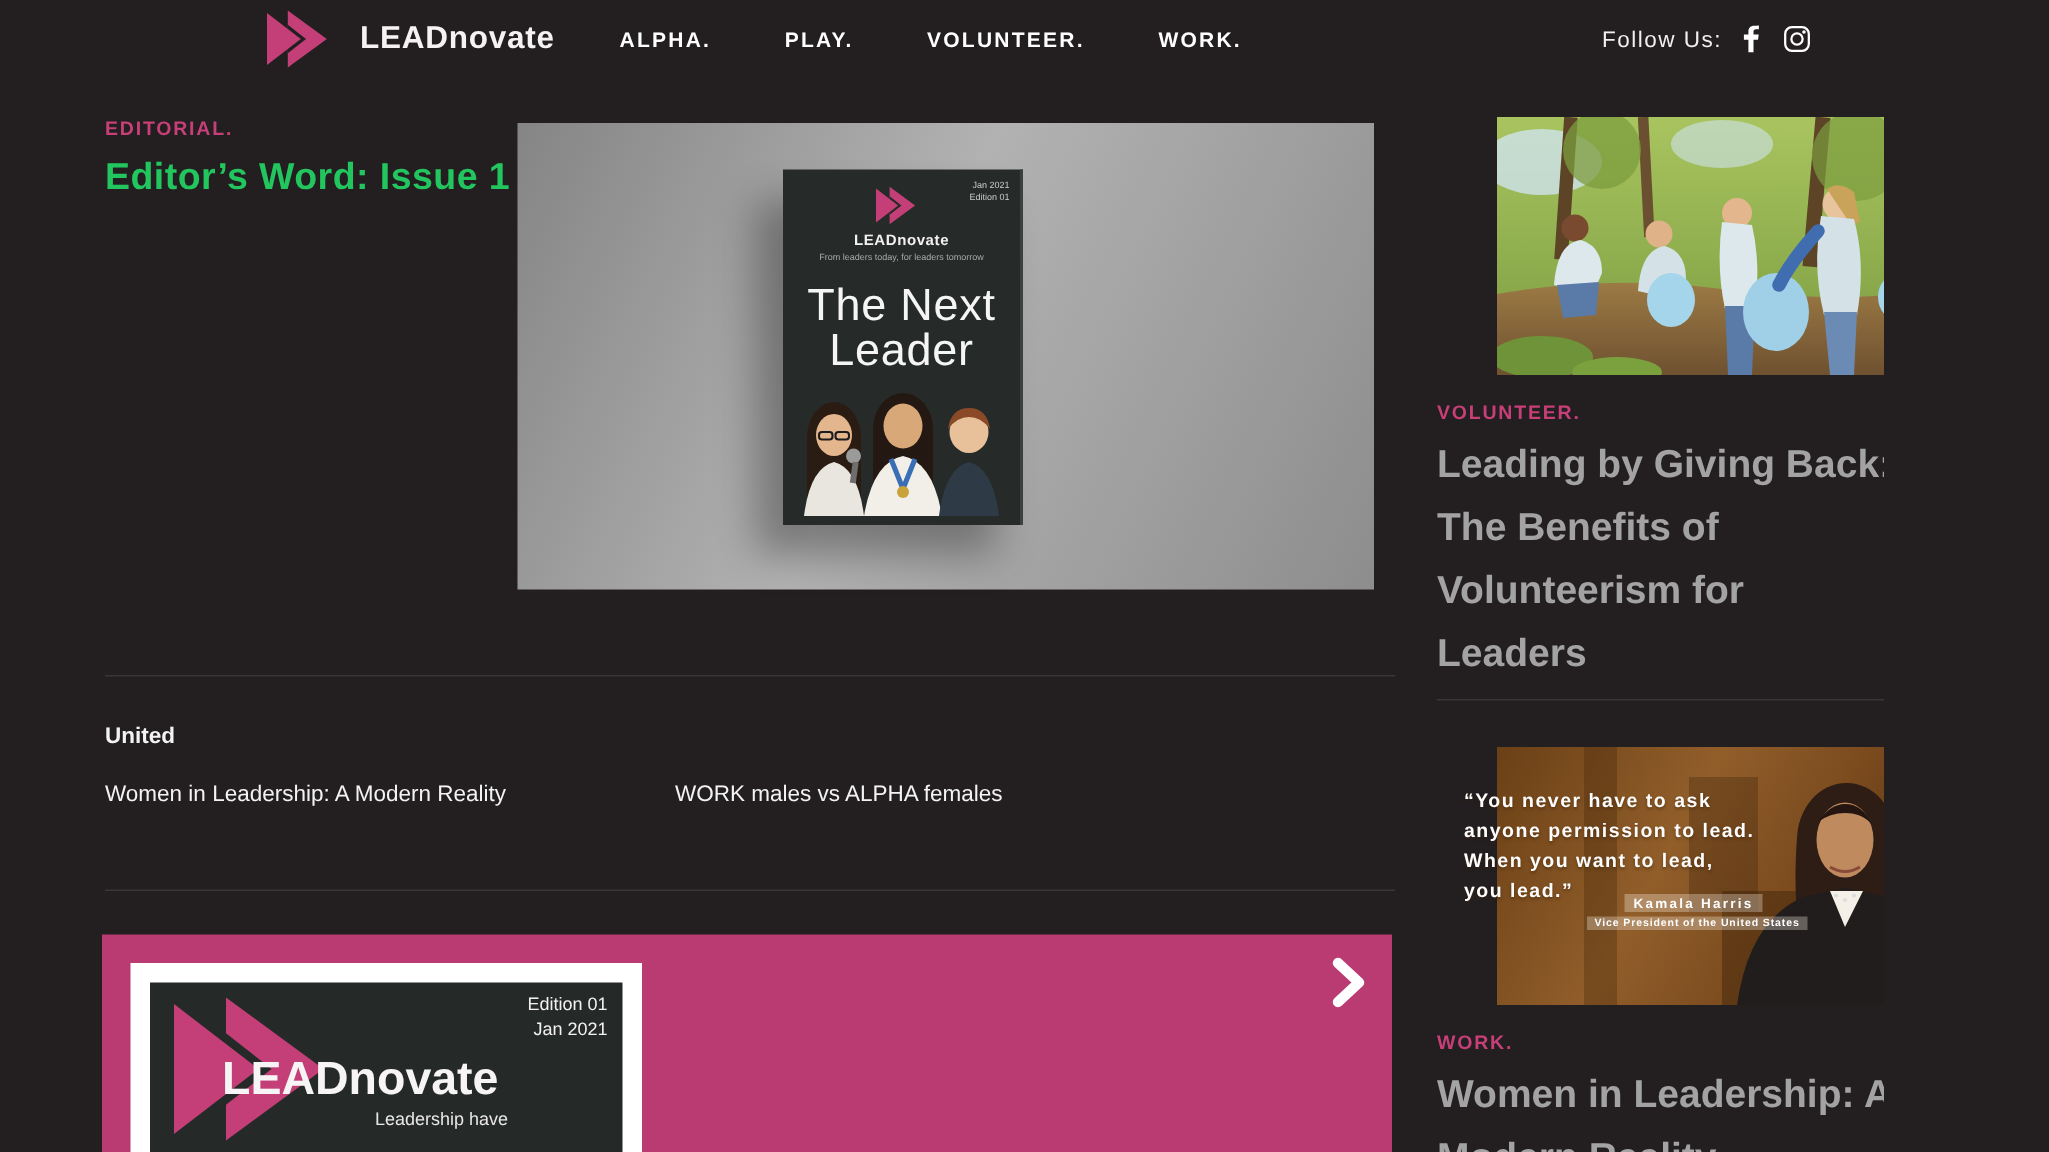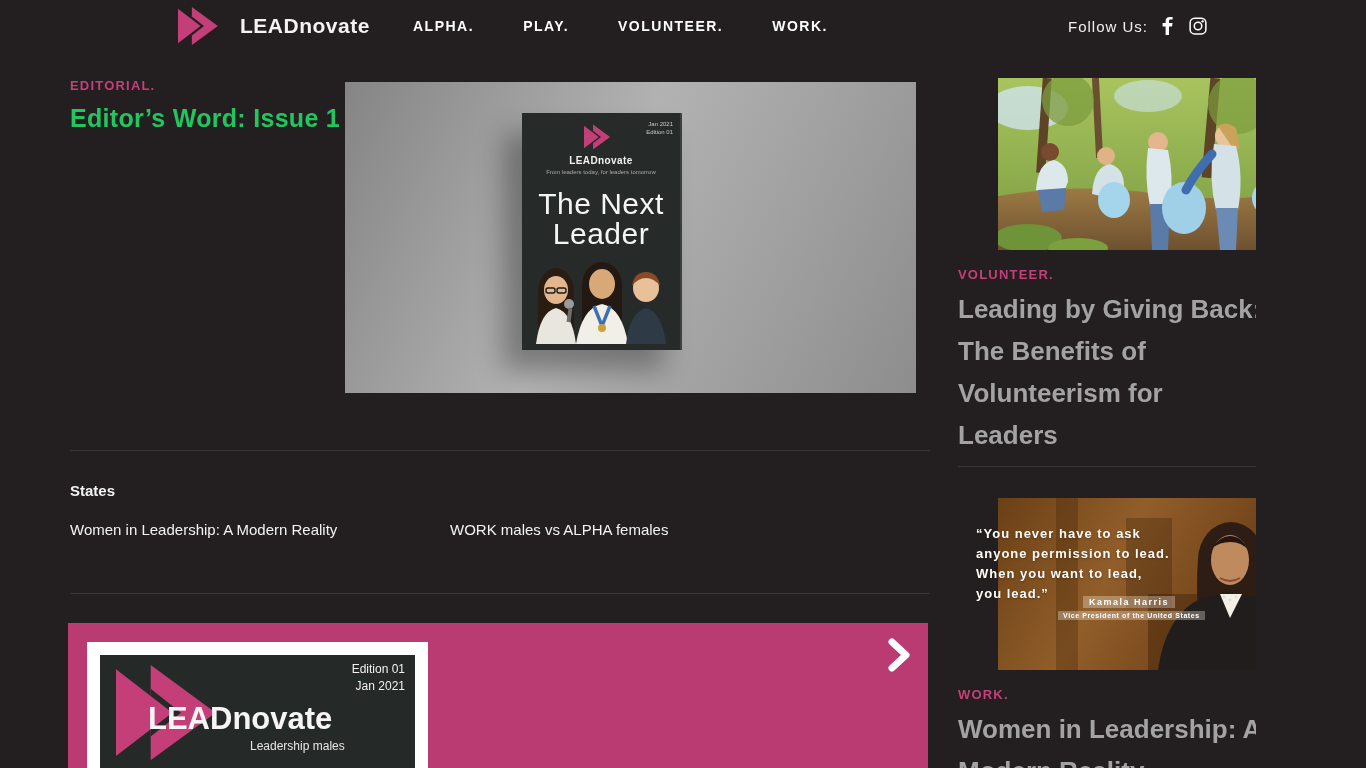--- a/index.html
+++ b/index.html
@@ -154,41 +154,41 @@
 
           <ellipse cx="120" cy="36" rx="13" ry="14" fill="#e8c09a"></ellipse>
           <path d="M106 34 Q108 20 120 20 Q132 20 134 34 Q128 26 120 26 Q112 26 106 34 Z" fill="#8a4a28"></path>
           <path d="M100 92 Q104 60 120 56 Q136 60 140 92 Z" fill="#2e3a46"></path>
         </svg>
       </div>
     </figure>
 
     <div class="divider" style="top:372px;"></div>
 
-    <div class="related-head">States</div>
+    <div class="related-head">United</div>
     <a class="related-link" style="left:0;">Women in Leadership: A Modern Reality</a>
     <a class="related-link" style="left:380px;">WORK males vs ALPHA females</a>
 
     <div class="divider" style="top:515px;"></div>
   </div>
 
   <section class="carousel">
     <div class="car-card">
       <div class="car-cover">
         <div class="car-issue">
           <div>Edition 01</div>
           <div>Jan 2021</div>
         </div>
         <svg class="car-logo" width="130" height="100" viewBox="0 0 60 44" preserveAspectRatio="xMinYMin meet">
           <polygon points="16,0 46,22 16,44" fill="#c43f77"></polygon>
           <polygon points="16,11 30,22 16,33" fill="#252a28"></polygon>
           <polygon points="0,2 26,22 0,42" fill="#c43f77"></polygon>
         </svg>
         <div class="car-brand">LEADnovate</div>
-        <div class="car-sub">Leadership males</div>
+        <div class="car-sub">Leadership have</div>
       </div>
     </div>
     <button class="car-next">
       <svg width="26" height="34" viewBox="0 0 26 34">
         <polyline points="6,4 20,17 6,30" fill="none" stroke="#ffffff" stroke-width="7" stroke-linecap="round" stroke-linejoin="round"></polyline>
       </svg>
     </button>
   </section>
 
   <aside>

